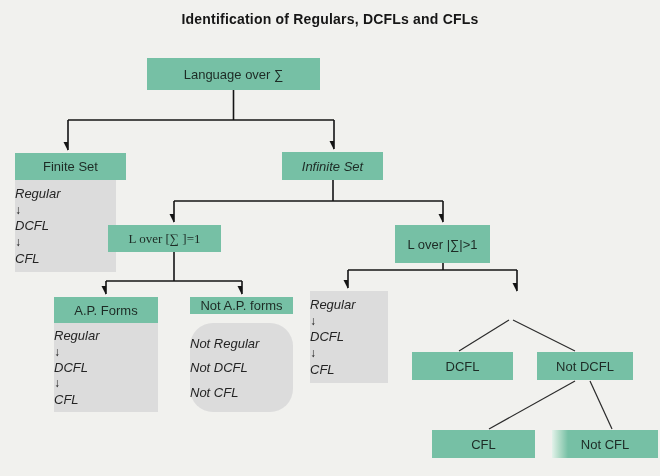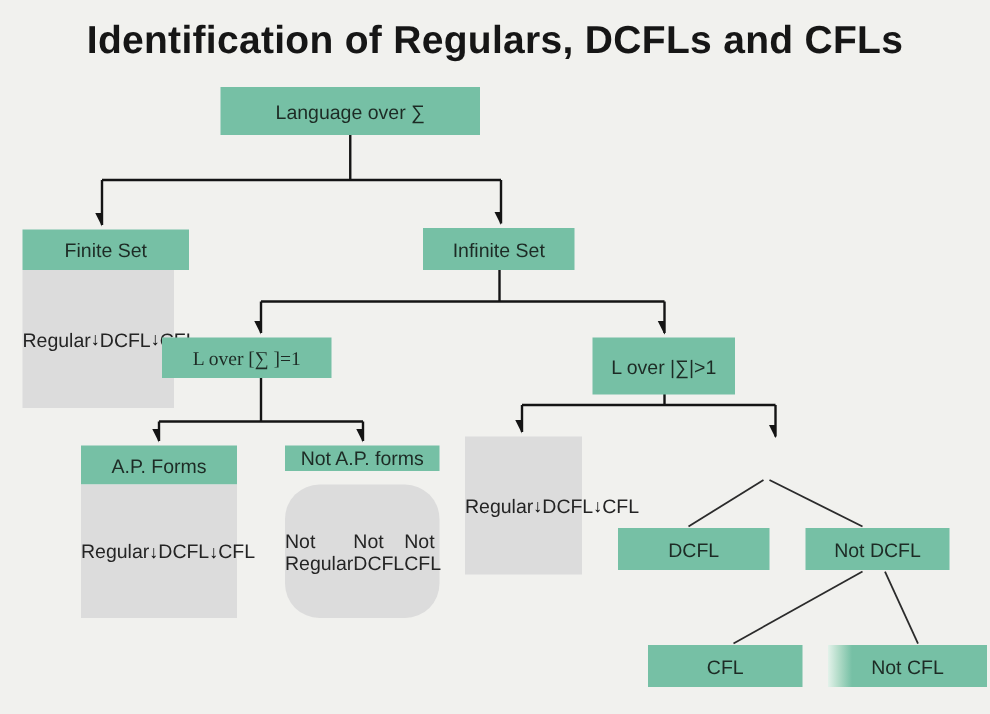--- a/index.html
+++ b/index.html
@@ -20,21 +20,21 @@
     height:476px;
     background:var(--bg);
     overflow:hidden;
   }
   .title{
     position:absolute;
     top:11px;
     left:0;
     width:100%;
     text-align:center;
-    font-size:26px;
+    font-size:14px;
     font-weight:700;
     letter-spacing:0.2px;
     color:var(--title);
   }
   .connectors{
     position:absolute;
     top:0;left:0;
     width:660px;height:476px;
     pointer-events:none;
   }
@@ -46,27 +46,27 @@
     justify-content:center;
     font-size:13px;
     color:#1d2b25;
     box-sizing:border-box;
     text-align:center;
   }
   .card{
     position:absolute;
     background:var(--gray);
     display:flex;
-    flex-direction:row;
-    align-items:center;
+    flex-direction:column;
     justify-content:space-evenly;
     font-size:13px;
     color:#242424;
     box-sizing:border-box;
     padding:3px 0;
+    font-style:italic;
   }
   .darr{
     font-size:12px;
     line-height:1;
     color:#101010;
     font-weight:700;
   }
   .pale-left{
     background:linear-gradient(90deg,#e3f2ea 0px,#b3dcc9 7px,var(--green) 16px);
   }
@@ -124,21 +124,21 @@
     <span>Finite Set</span>
   </div>
   <div class="card" style="left:15px;top:180px;width:101px;height:92px;">
     <span>Regular</span>
     <span class="darr">↓</span>
     <span>DCFL</span>
     <span class="darr">↓</span>
     <span>CFL</span>
   </div>
 
-  <div class="node" style="left:282px;top:152px;width:101px;height:28px;">
+  <div class="node" style="left:282px;top:152px;width:101px;height:28px;font-style:italic;">
     <span>Infinite Set</span>
   </div>
 
   <div class="node" style="left:108px;top:225px;width:113px;height:27px;font-family:Liberation Serif, serif;">
     <span>L over [∑ ]=1</span>
   </div>
   <div class="node" style="left:395px;top:225px;width:95px;height:38px;">
     <span>L over |∑|&gt;1</span>
   </div>
 

